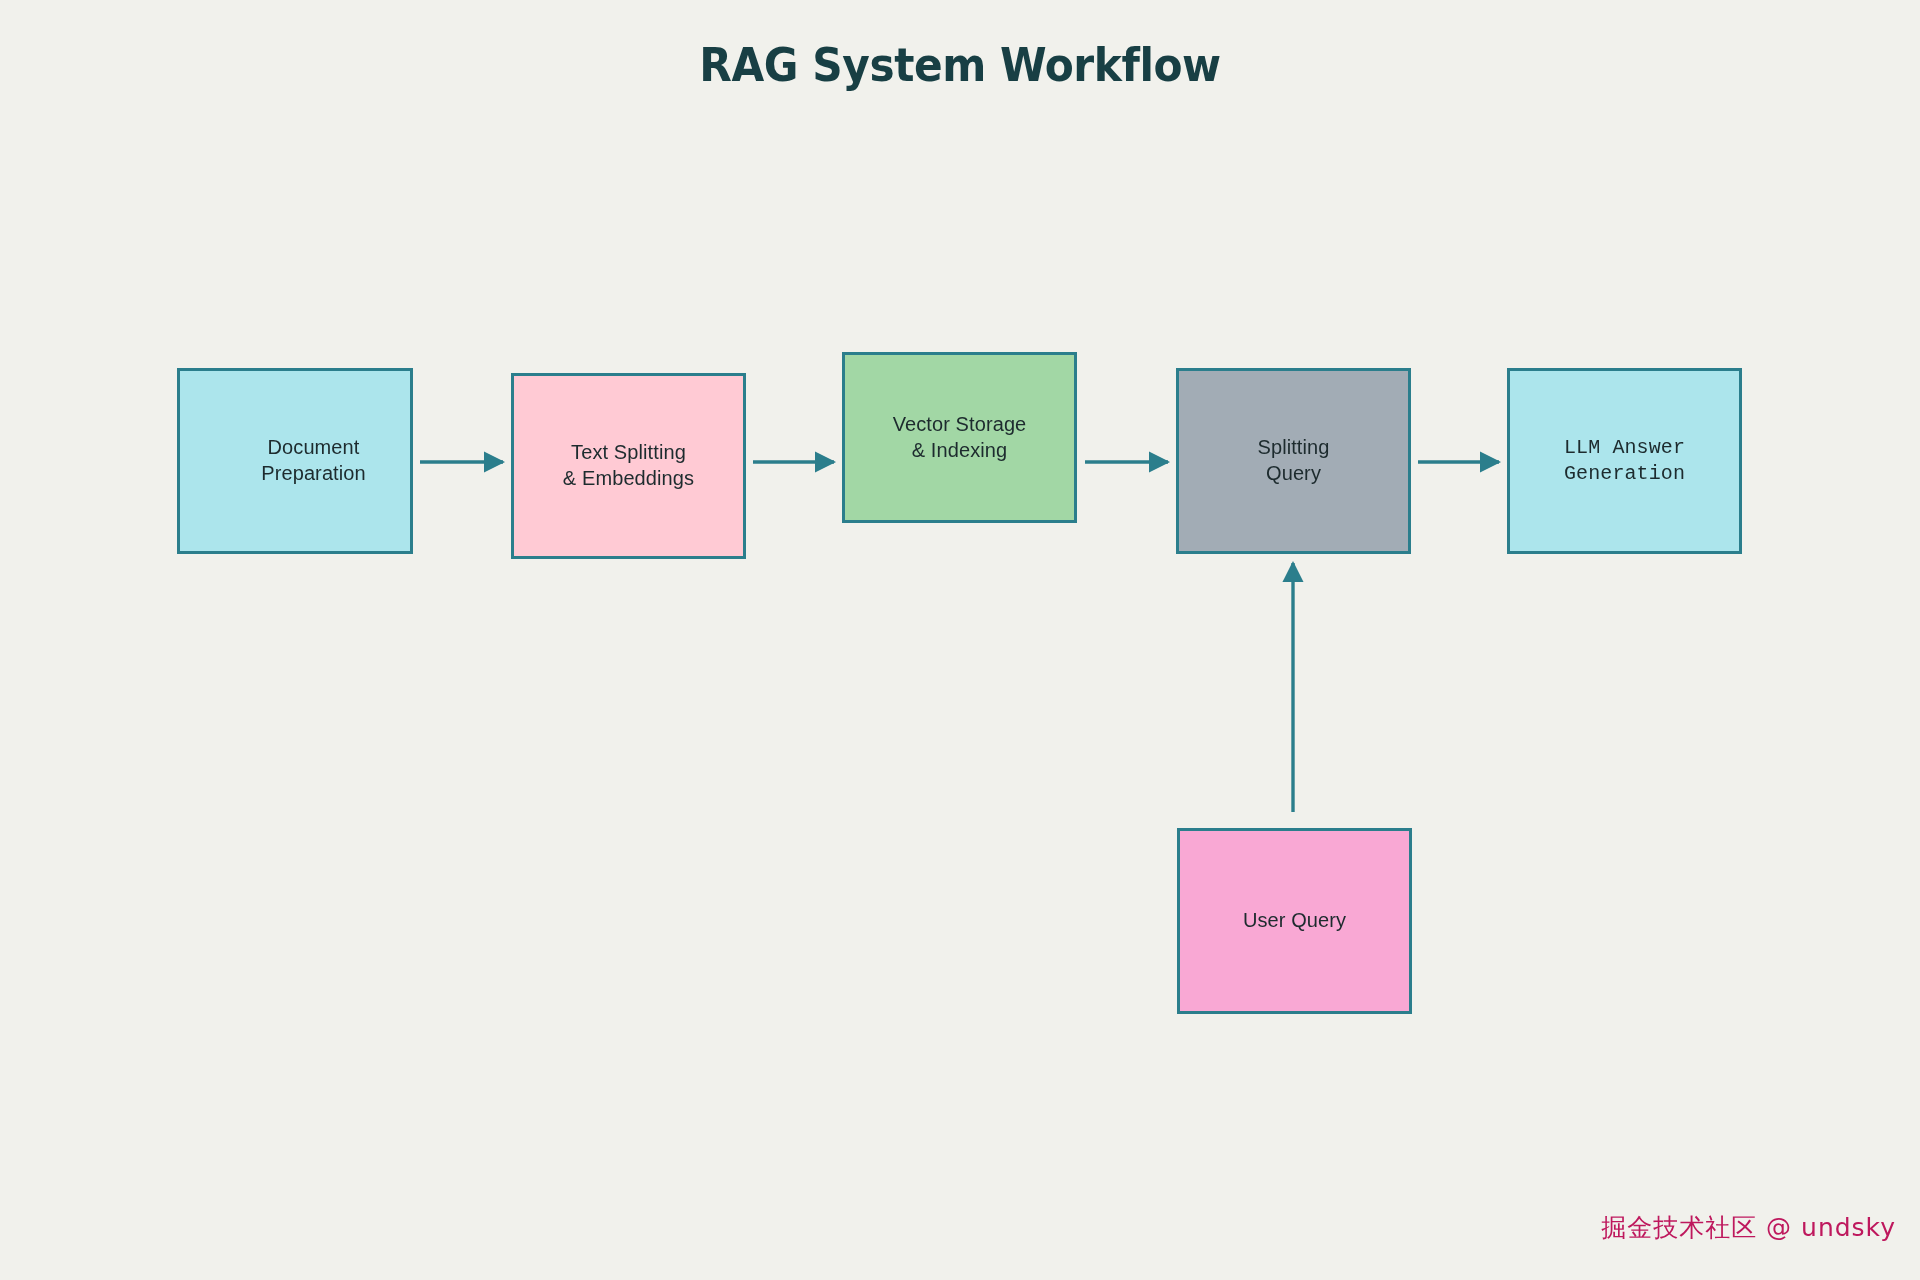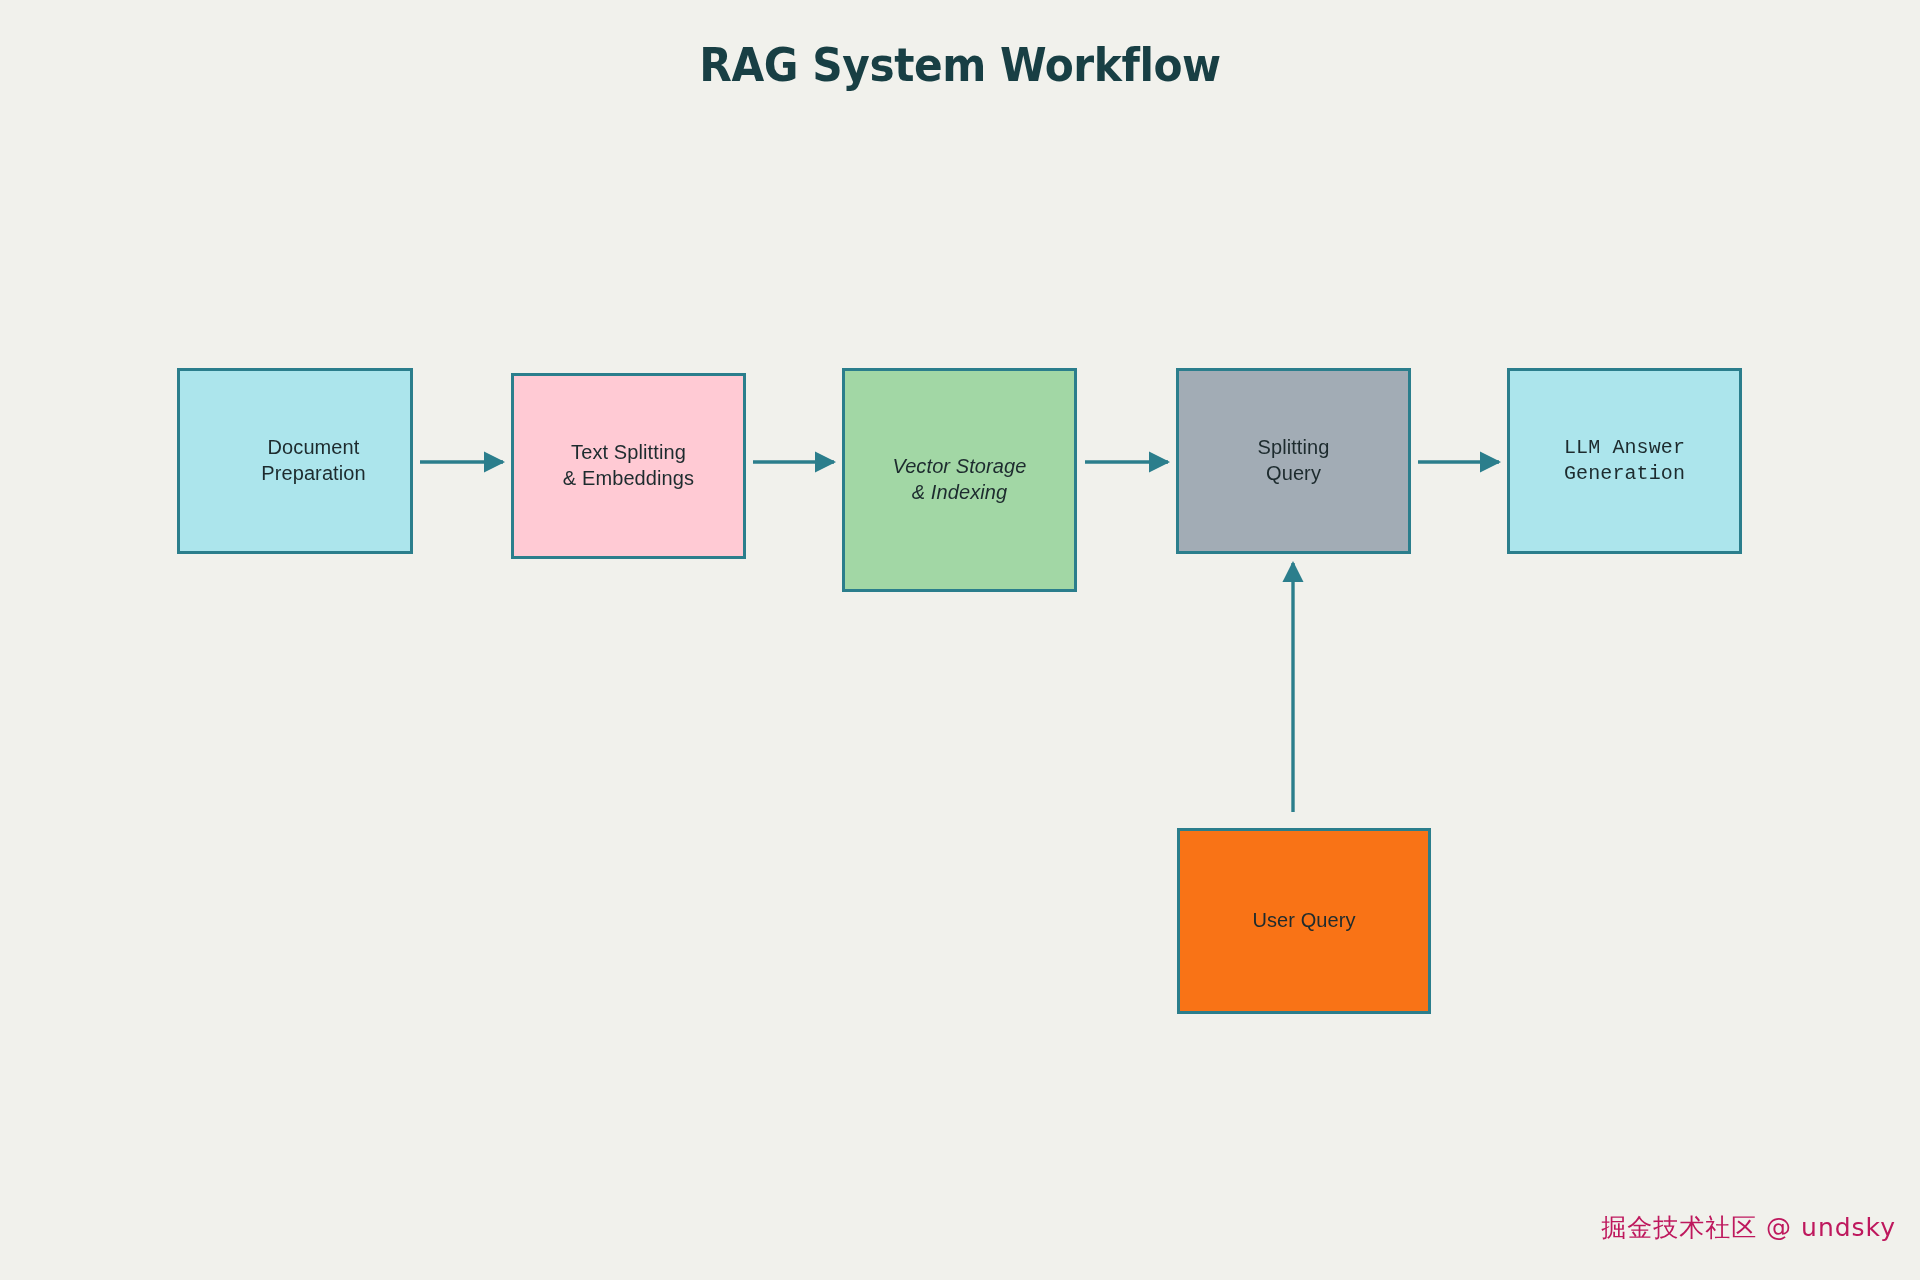--- a/index.html
+++ b/index.html
@@ -101,42 +101,42 @@
     </span>
   </div>
 
   <div class="node" style="left:511px; top:373px; width:235px; height:186px; background:#ffcad4;">
     <span class="label">
       <span class="ln">Text Splitting</span>
       <span class="ln">&amp; Embeddings</span>
     </span>
   </div>
 
-  <div class="node" style="left:842px; top:368px; width:235px; height:224px; background:#a2d7a5;font-style:italic;">
+  <div class="node" style="left:842px; top:352px; width:235px; height:171px; background:#a2d7a5;">
     <span class="label">
       <span class="ln">Vector Storage</span>
       <span class="ln">&amp; Indexing</span>
     </span>
   </div>
 
   <div class="node" style="left:1176px; top:368px; width:235px; height:186px; background:#a2acb5;">
     <span class="label">
       <span class="ln">Splitting</span>
       <span class="ln">Query</span>
     </span>
   </div>
 
   <div class="node" style="left:1507px; top:368px; width:235px; height:186px; background:#ace5ec;font-family:Liberation Mono, monospace;">
     <span class="label">
       <span class="ln">LLM Answer</span>
       <span class="ln">Generation</span>
     </span>
   </div>
 
-  <div class="node" style="left:1177px; top:828px; width:254px; height:186px; background:#f97316;">
+  <div class="node" style="left:1177px; top:828px; width:235px; height:186px; background:#f9a8d4;">
     <span class="label">
       <span class="ln">User Query</span>
     </span>
   </div>
 
   <div class="watermark">掘金技术社区 @ undsky</div>
 
 </div>
 
 </body></html>

